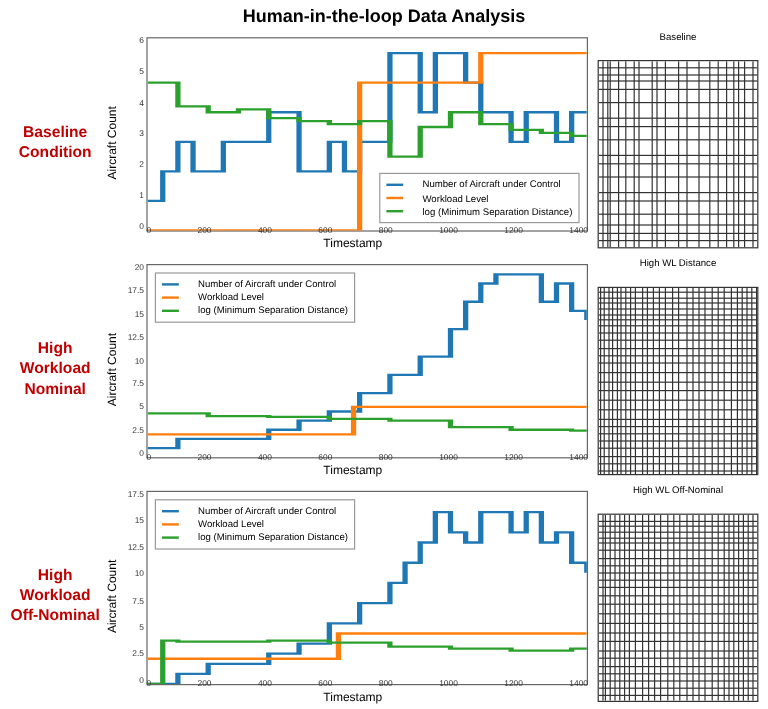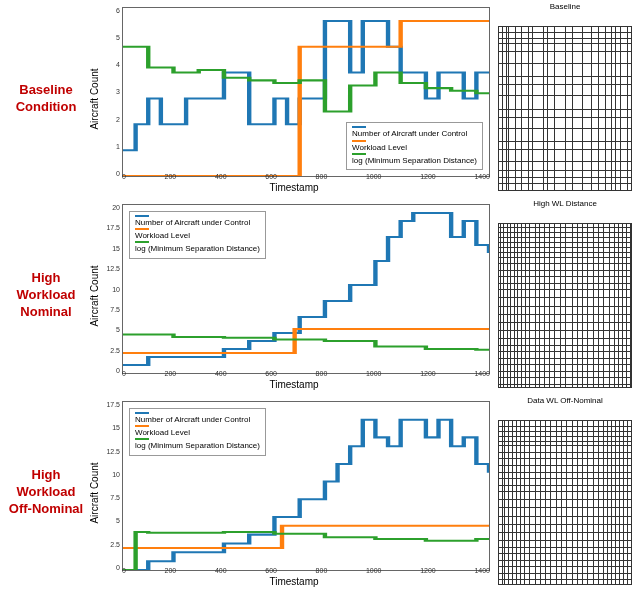--- a/index.html
+++ b/index.html
@@ -13,32 +13,33 @@
   .ylabel { position: absolute; left: 0; top: 50%; transform: translate(-50%,-50%) rotate(-90deg); transform-origin: center; font-size: 10px; white-space: nowrap; }
   .xlabel { position: absolute; bottom: 2px; left: 50%; transform: translateX(-50%); font-size: 10px; }
   .xticks { position: absolute; bottom: 12px; left: 28px; right: 4px; height: 10px; display: flex; justify-content: space-between; font-size: 7px; color: #333; }
   .yticks { position: absolute; top: 5px; bottom: 18px; left: 12px; width: 14px; display: flex; flex-direction: column-reverse; justify-content: space-between; font-size: 7px; color: #333; text-align: right; }
   .grid-chart-wrap { flex: 1; padding: 12px 4px 4px 4px; position: relative; }
   .grid-title { position: absolute; top: 0; left: 0; right: 0; text-align: center; font-size: 8px; }
   .grid-chart { width: 100%; height: calc(100% - 12px); margin-top: 12px; border: 1px solid #333; background: #fff; position: relative; overflow: hidden; }
   .grid-line-v { position: absolute; top: 0; bottom: 0; width: 1px; background: #333; }
   .grid-line-h { position: absolute; left: 0; right: 0; height: 1px; background: #333; }
   .legend { position: absolute; font-size: 8px; background: rgba(255,255,255,0.92); border: 1px solid #999; padding: 3px 5px; line-height: 1.4; }
-  .legend-row { display: flex; align-items: flex-start; gap: 0; flex-direction: column; }
+  .legend-row { display: flex; align-items: center; gap: 16px; }
   .legend-swatch { width: 14px; height: 2px; }
   .sw-blue { background: #1f77b4; }
   .sw-orange { background: #ff7f0e; }
   .sw-green { background: #2ca02c; }
   svg.plot { position: absolute; inset: 0; width: 100%; height: 100%; }
   svg.plot polyline { fill: none; stroke-width: 1.2; }
 </style>
 </head>
 <body>
 
 <div class="page">
+  <div class="main-title">Human-in-the-loop Data Analysis</div>
 
   <div id="rows-container" style="flex:1; display:flex; flex-direction:column;">
       <div class="row">
         <div class="row-label">Baseline<br>Condition</div>
         <div class="line-chart-wrap">
           <div class="line-chart">
             <svg class="plot" viewBox="0 0 100 100" preserveAspectRatio="none">
               <polyline points="0,84.61538461538461 3.4482758620689653,84.61538461538461 3.4482758620689653,69.23076923076923 6.896551724137931,69.23076923076923 6.896551724137931,53.84615384615385 10.344827586206897,53.84615384615385 10.344827586206897,69.23076923076923 13.793103448275861,69.23076923076923 13.793103448275861,69.23076923076923 17.24137931034483,69.23076923076923 17.24137931034483,53.84615384615385 20.689655172413794,53.84615384615385 20.689655172413794,53.84615384615385 24.137931034482758,53.84615384615385 24.137931034482758,53.84615384615385 27.586206896551722,53.84615384615385 27.586206896551722,38.46153846153846 31.03448275862069,38.46153846153846 31.03448275862069,38.46153846153846 34.48275862068966,38.46153846153846 34.48275862068966,69.23076923076923 37.93103448275862,69.23076923076923 37.93103448275862,69.23076923076923 41.37931034482759,69.23076923076923 41.37931034482759,53.84615384615385 44.827586206896555,53.84615384615385 44.827586206896555,69.23076923076923 48.275862068965516,69.23076923076923 48.275862068965516,53.84615384615385 51.724137931034484,53.84615384615385 51.724137931034484,53.84615384615385 55.172413793103445,53.84615384615385 55.172413793103445,7.692307692307693 58.620689655172406,7.692307692307693 58.620689655172406,7.692307692307693 62.06896551724138,7.692307692307693 62.06896551724138,38.46153846153846 65.51724137931035,38.46153846153846 65.51724137931035,7.692307692307693 68.96551724137932,7.692307692307693 68.96551724137932,7.692307692307693 72.41379310344827,7.692307692307693 72.41379310344827,23.076923076923066 75.86206896551724,23.076923076923066 75.86206896551724,38.46153846153846 79.3103448275862,38.46153846153846 79.3103448275862,38.46153846153846 82.75862068965517,38.46153846153846 82.75862068965517,53.84615384615385 86.20689655172413,53.84615384615385 86.20689655172413,38.46153846153846 89.65517241379311,38.46153846153846 89.65517241379311,38.46153846153846 93.10344827586206,38.46153846153846 93.10344827586206,53.84615384615385 96.55172413793103,53.84615384615385 96.55172413793103,38.46153846153846 100,38.46153846153846 100,38.46153846153846" stroke="#1f77b4"></polyline>
               <polyline points="0,100 48.275862068965516,100 48.275862068965516,100 48.275862068965516,100 48.275862068965516,23.076923076923066 75.86206896551724,23.076923076923066 75.86206896551724,23.076923076923066 75.86206896551724,23.076923076923066 75.86206896551724,7.692307692307693 100,7.692307692307693 100,7.692307692307693" stroke="#ff7f0e"></polyline>
               <polyline points="0,23.076923076923066 6.896551724137931,23.076923076923066 6.896551724137931,35.38461538461539 13.793103448275861,35.38461538461539 13.793103448275861,38.46153846153846 20.689655172413794,38.46153846153846 20.689655172413794,36.92307692307693 27.586206896551722,36.92307692307693 27.586206896551722,41.53846153846155 34.48275862068966,41.53846153846155 34.48275862068966,43.07692307692308 41.37931034482759,43.07692307692308 41.37931034482759,44.61538461538461 48.275862068965516,44.61538461538461 48.275862068965516,43.07692307692308 55.172413793103445,43.07692307692308 55.172413793103445,61.53846153846153 62.06896551724138,61.53846153846153 62.06896551724138,46.15384615384615 68.96551724137932,46.15384615384615 68.96551724137932,38.46153846153846 75.86206896551724,38.46153846153846 75.86206896551724,44.61538461538461 82.75862068965517,44.61538461538461 82.75862068965517,47.692307692307686 89.65517241379311,47.692307692307686 89.65517241379311,49.23076923076923 96.55172413793103,49.23076923076923 96.55172413793103,50.76923076923077 100,50.76923076923077 100,50.76923076923077" stroke="#2ca02c"></polyline>
@@ -272,21 +273,21 @@
             <span>2.5</span>
             <span>5</span>
             <span>7.5</span>
             <span>10</span>
             <span>12.5</span>
             <span>15</span>
             <span>17.5</span>
           </div>
         </div>
         <div class="grid-chart-wrap">
-          <div class="grid-title">Data WL Off-Nominal</div>
+          <div class="grid-title">High WL Off-Nominal</div>
           <div class="grid-chart">
             <div class="grid-line-v" style="left:2%"></div>
             <div class="grid-line-v" style="left:4%"></div>
             <div class="grid-line-v" style="left:7%"></div>
             <div class="grid-line-v" style="left:10%"></div>
             <div class="grid-line-v" style="left:13%"></div>
             <div class="grid-line-v" style="left:16%"></div>
             <div class="grid-line-v" style="left:19%"></div>
             <div class="grid-line-v" style="left:23%"></div>
             <div class="grid-line-v" style="left:27%"></div>

